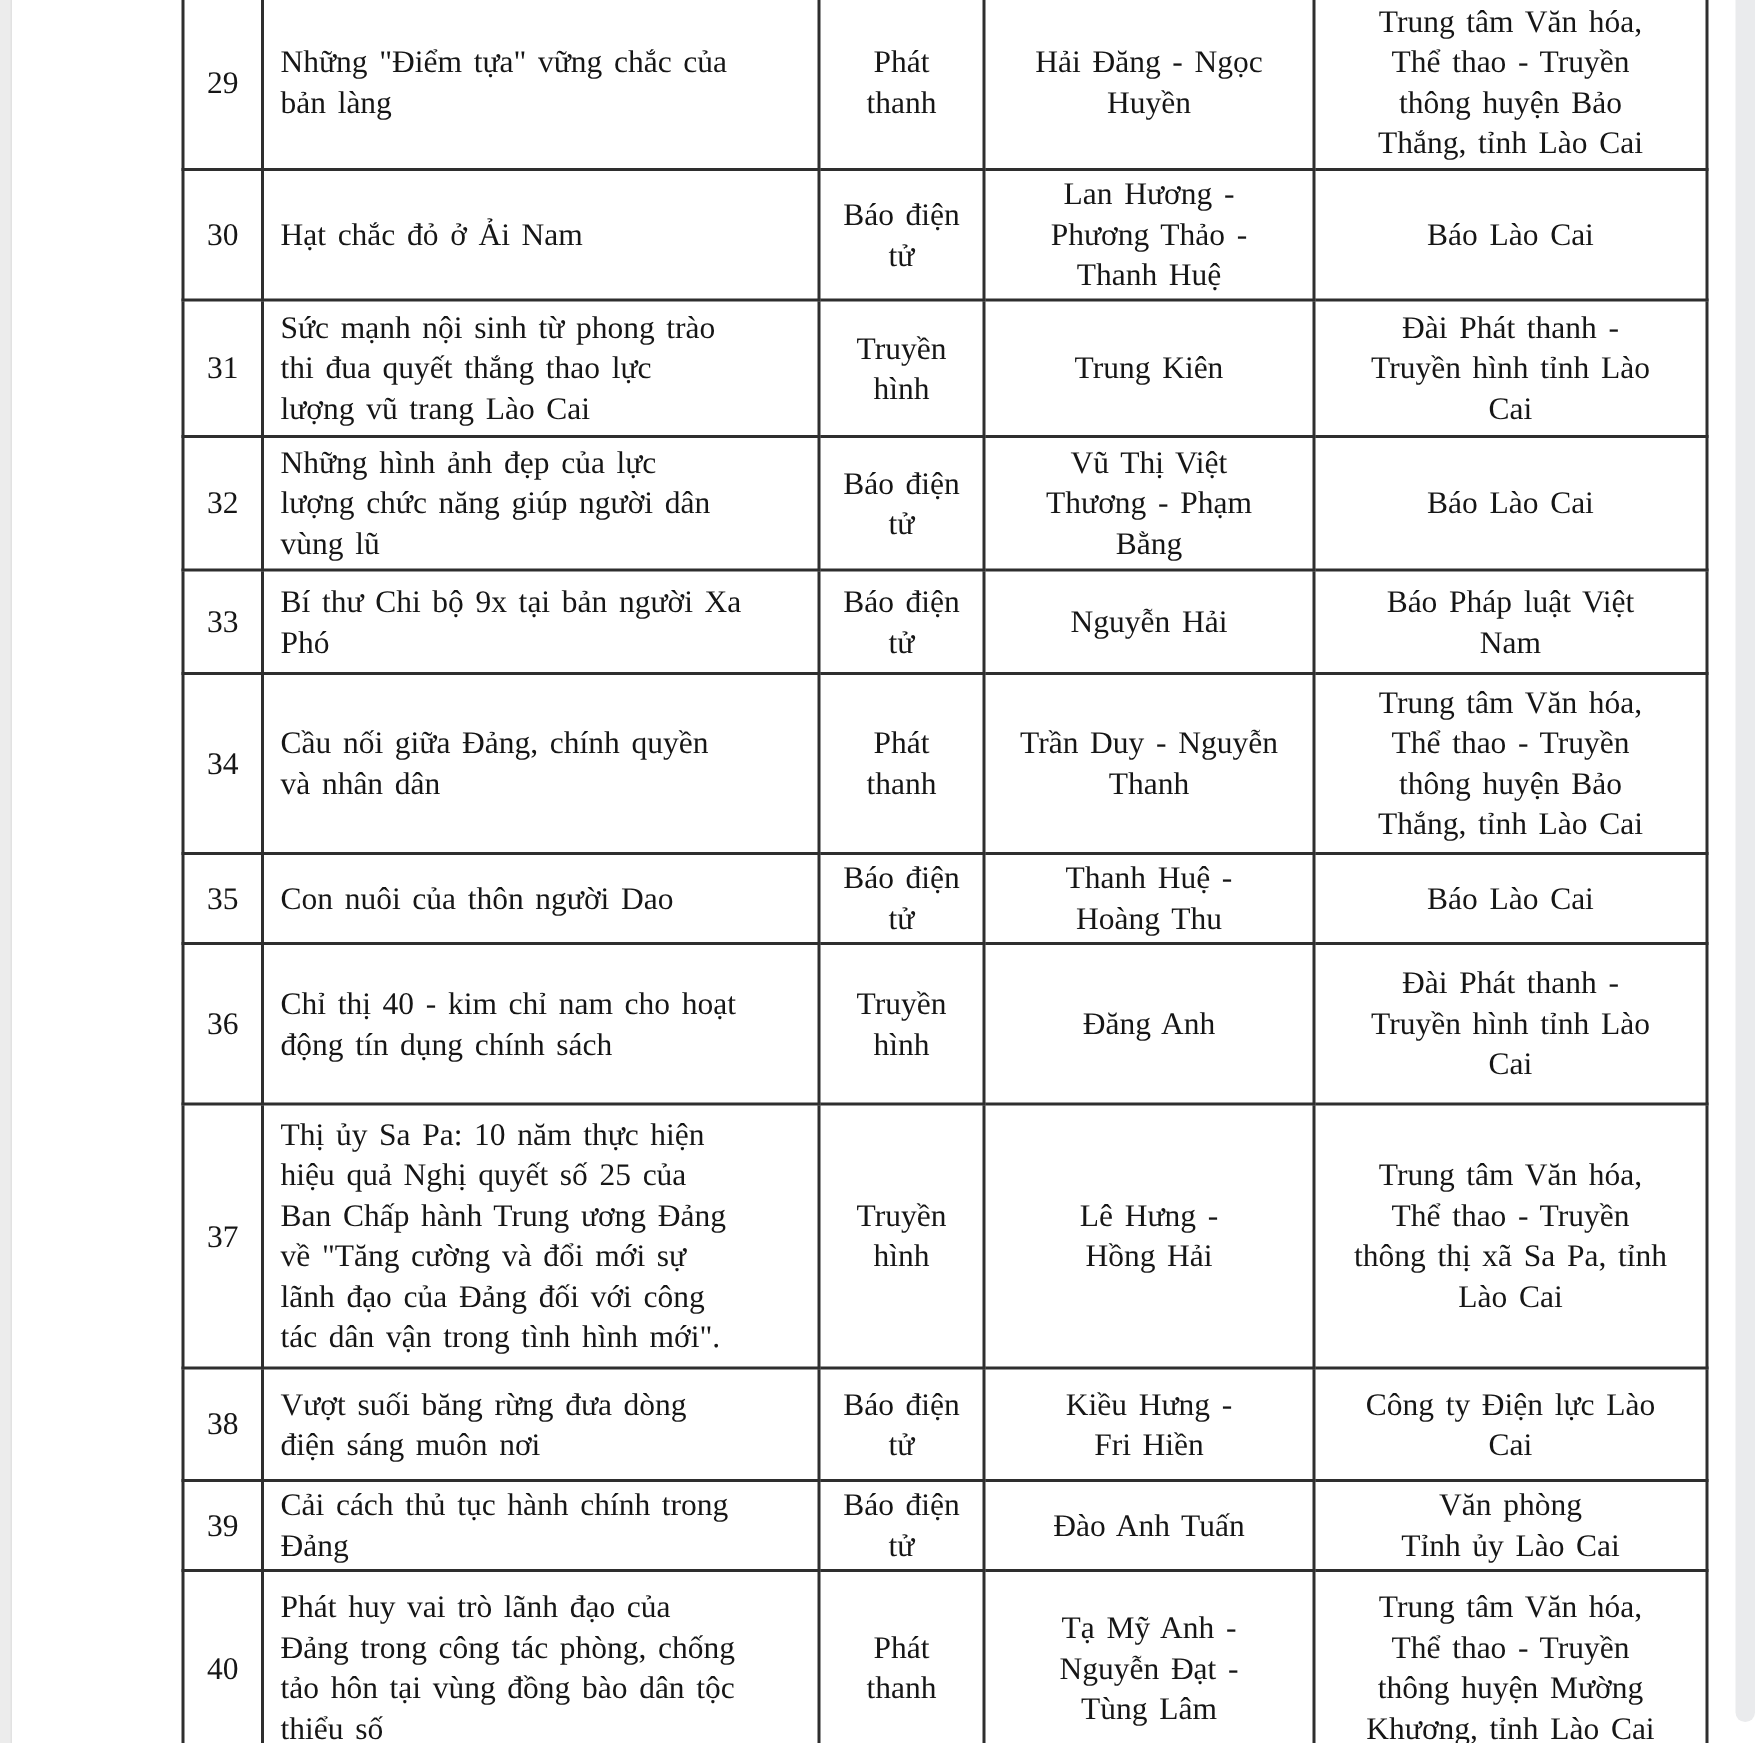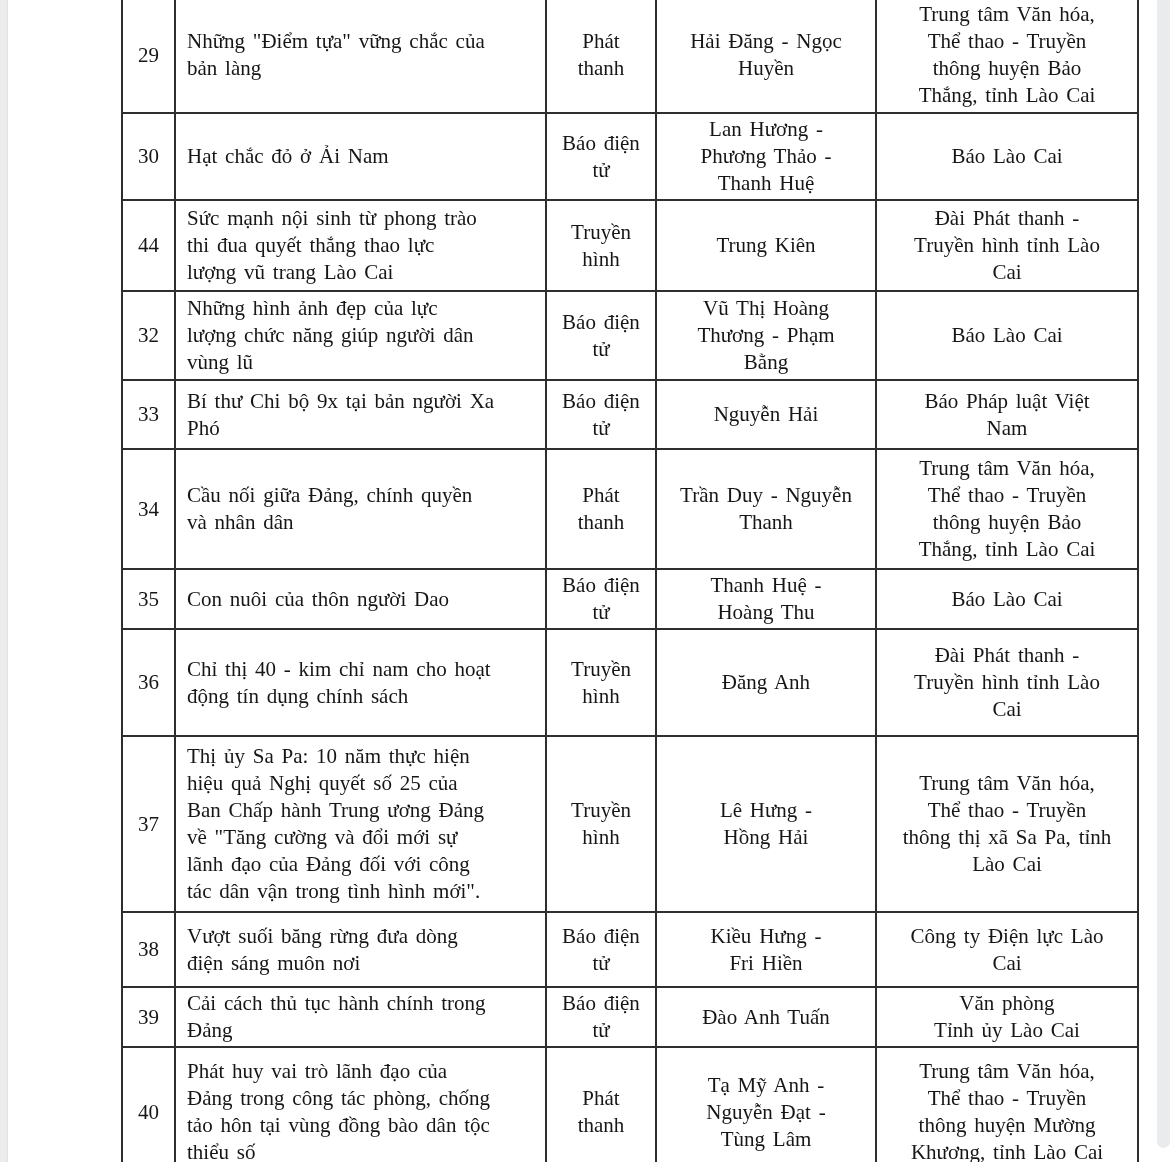--- a/index.html
+++ b/index.html
@@ -117,40 +117,40 @@
     <td class="c-title">Hạt chắc đỏ ở Ải Nam</td>
     <td class="c-type">Báo điện
 tử</td>
     <td class="c-authors">Lan Hương -
 Phương Thảo -
 Thanh Huệ</td>
     <td class="c-org">Báo Lào Cai</td>
   </tr>
 
   <tr>
-    <td class="c-no">44</td>
+    <td class="c-no">31</td>
     <td class="c-title">Sức mạnh nội sinh từ phong trào
 thi đua quyết thắng thao lực
 lượng vũ trang Lào Cai</td>
     <td class="c-type">Truyền
 hình</td>
     <td class="c-authors">Trung Kiên</td>
     <td class="c-org">Đài Phát thanh -
 Truyền hình tỉnh Lào
 Cai</td>
   </tr>
 
   <tr>
     <td class="c-no">32</td>
     <td class="c-title">Những hình ảnh đẹp của lực
 lượng chức năng giúp người dân
 vùng lũ</td>
     <td class="c-type">Báo điện
 tử</td>
-    <td class="c-authors">Vũ Thị Hoàng
+    <td class="c-authors">Vũ Thị Việt
 Thương - Phạm
 Bằng</td>
     <td class="c-org">Báo Lào Cai</td>
   </tr>
 
   <tr>
     <td class="c-no">33</td>
     <td class="c-title">Bí thư Chi bộ 9x tại bản người Xa
 Phó</td>
     <td class="c-type">Báo điện

